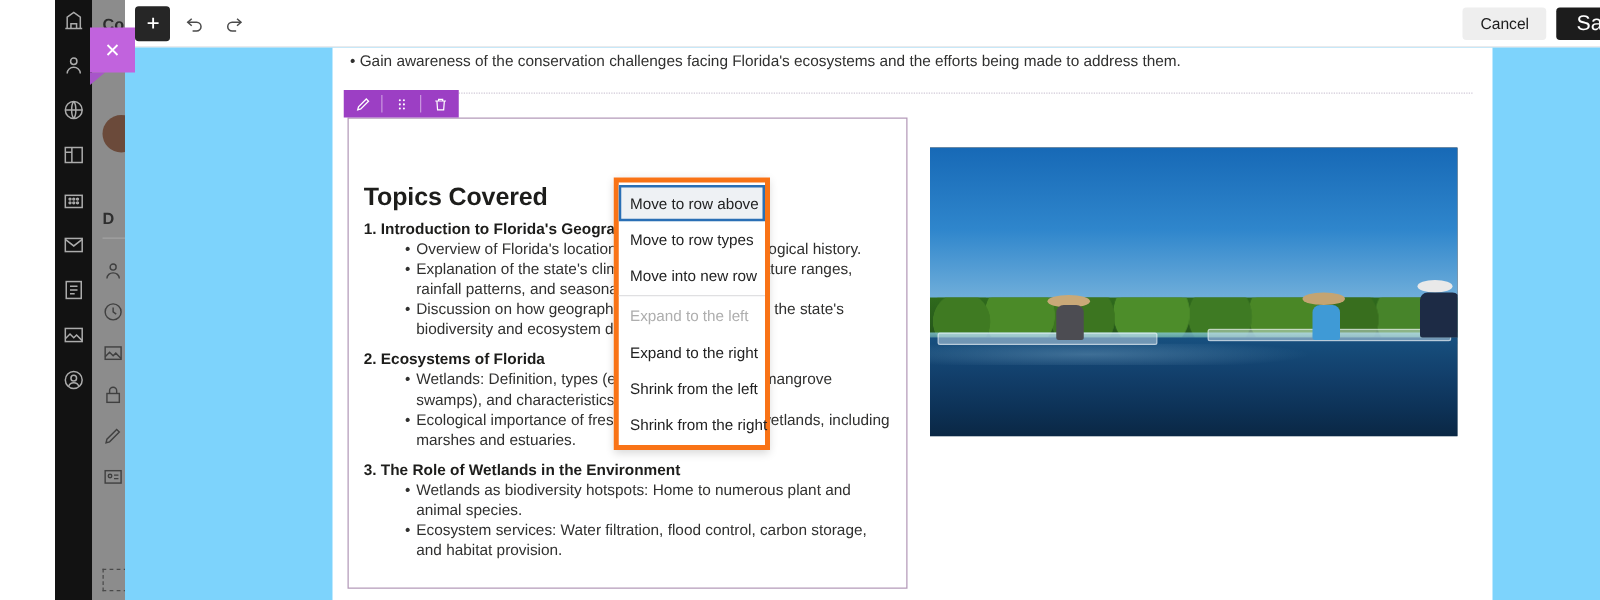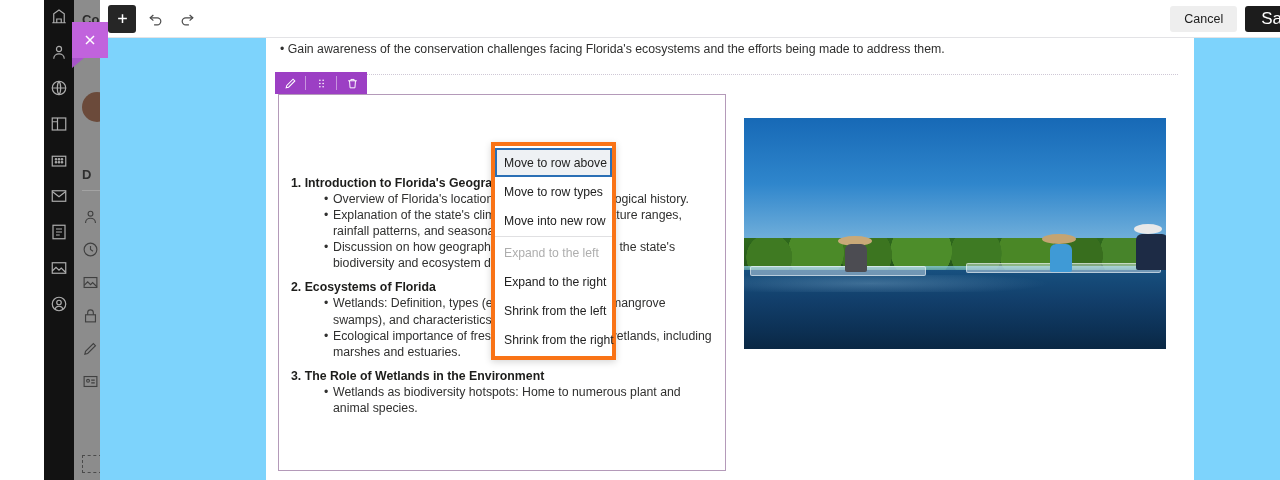--- a/index.html
+++ b/index.html
@@ -394,38 +394,40 @@
 
     <div class="canvas">
       <div class="page">
 
         <div class="doc-bullet-top">• Gain awareness of the conservation challenges facing Florida's ecosystems and the efforts being made to address them.</div>
 
         <div class="row-divider"></div>
 
         <div class="block">
           <div class="block-inner">
+            <h2 class="doc-h">Topics Covered</h2>
 
             <div class="sections">
               <div class="sec-title first">1. Introduction to Florida's Geography and Climate</div>
               <ul class="sec-list">
                 <li>Overview of Florida's location, topography, and geological history.</li>
                 <li>Explanation of the state's climate, including temperature ranges, rainfall patterns, and seasonal variations.</li>
                 <li>Discussion on how geography and climate influence the state's biodiversity and ecosystem distribution.</li>
               </ul>
 
               <div class="sec-title">2. Ecosystems of Florida</div>
               <ul class="sec-list">
                 <li>Wetlands: Definition, types (e.g., cypress swamps, mangrove swamps), and characteristics.</li>
                 <li>Ecological importance of freshwater and saltwater wetlands, including marshes and estuaries.</li>
               </ul>
 
               <div class="sec-title">3. The Role of Wetlands in the Environment</div>
               <ul class="sec-list">
                 <li>Wetlands as biodiversity hotspots: Home to numerous plant and animal species.</li>
+                <li>Ecosystem services: Water filtration, flood control, carbon storage, and habitat provision.</li>
 
               </ul>
             </div>
           </div>
         </div>
 
         <div class="block-toolbar">
           <button class="bt-btn">
             <svg viewBox="0 0 24 24" fill="none" stroke="currentColor" stroke-width="1.9">
                 <path d="M4 20l4.5-1.2L20 7.3l-3.3-3.3L5.2 15.5z"></path>

